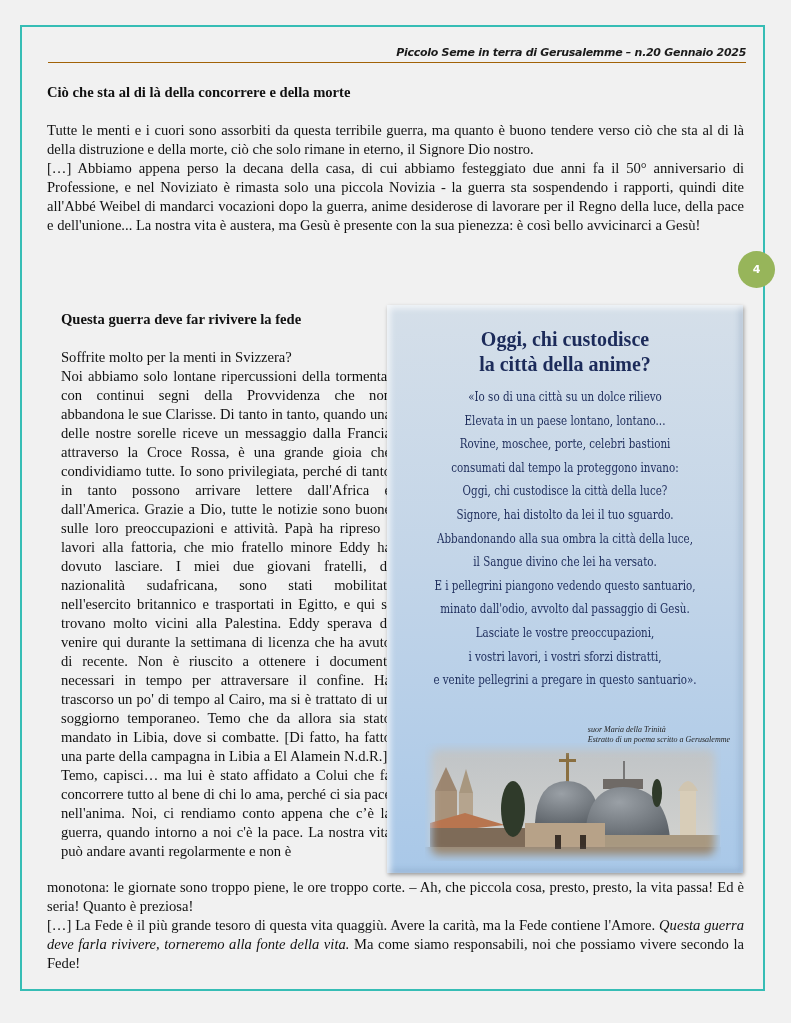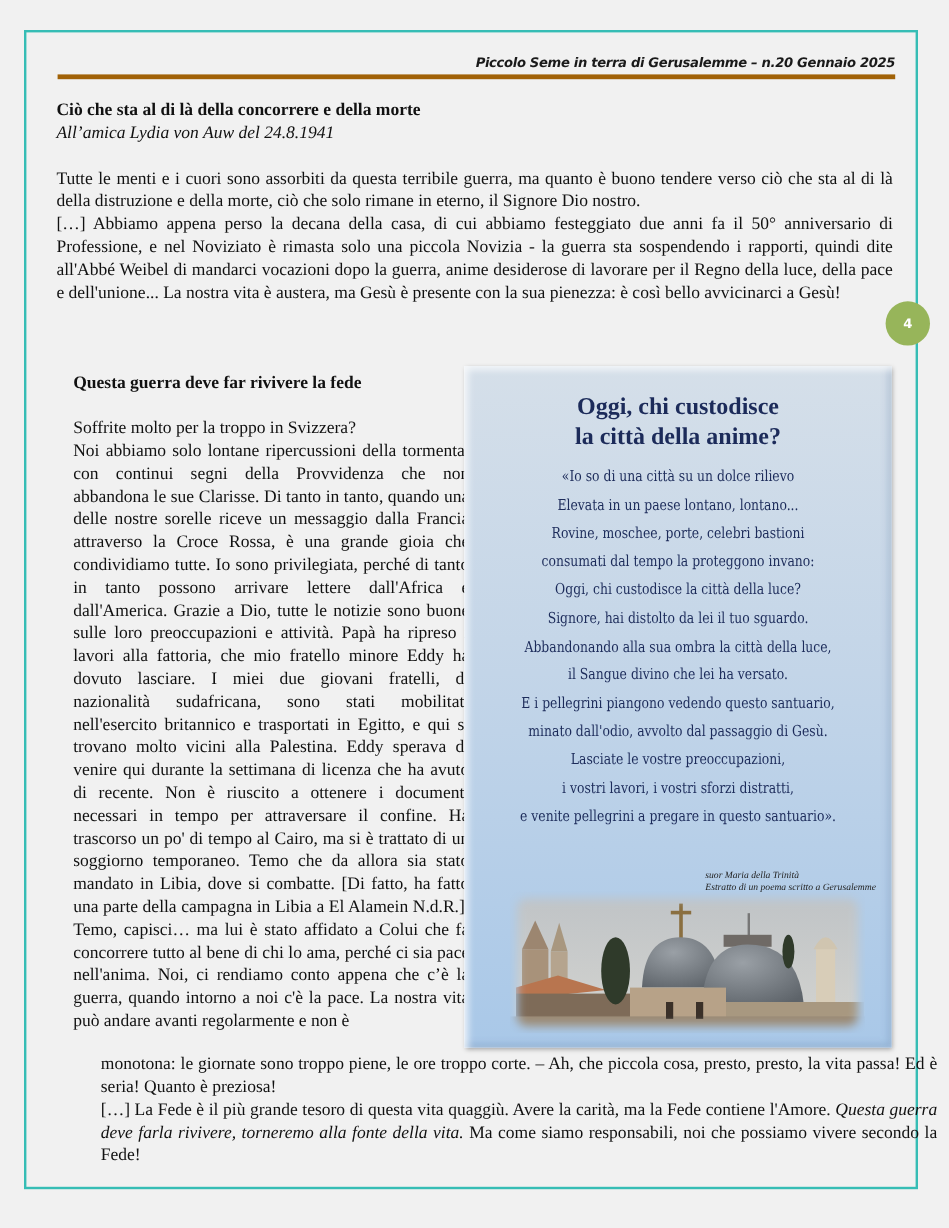--- a/index.html
+++ b/index.html
@@ -23,35 +23,35 @@
     left: 48px; top: 46px;
     width: 698px;
     text-align: right;
     font-family: "DejaVu Sans", sans-serif;
     font-style: italic;
     font-weight: bold;
     font-size: 11px;
     letter-spacing: -0.3px;
     color: #1a1a1a;
     padding-bottom: 3px;
-    border-bottom: 4px solid #a16207;
+    border-bottom: 1px solid #a16207;
   }
   .text {
     position: absolute;
     font-size: 14.6px;
     line-height: 19px;
     text-align: justify;
   }
   .title { font-weight: bold; }
   .subtitle { font-style: italic; }
   p { margin: 0; }
   .gap { height: 19px; }
   .sec1 { left: 47px; top: 83px; width: 697px; }
   .sec2 { left: 61px; top: 310px; width: 330px; }
-  .sec2-tail { left: 47px; top: 878px; width: 697px; margin-left: 37px; }
+  .sec2-tail { left: 47px; top: 878px; width: 697px; }
   .badge {
     position: absolute;
     left: 738px; top: 251px;
     width: 37px; height: 37px;
     border-radius: 50%;
     background: #97b55a;
     color: #fff;
     font-family: "DejaVu Sans", sans-serif;
     font-weight: bold;
     font-size: 11px;
@@ -101,30 +101,29 @@
 <body>
 
 <div class="frame"></div>
 
 <div class="header">Piccolo Seme in terra di Gerusalemme – n.20 Gennaio 2025</div>
 
 <div class="badge">4</div>
 
 <div class="text sec1">
   <p class="title">Ciò che sta al di là della concorrere e della morte</p>
-  <p class="subtitle">All’amica Lydia von Auw del 24.8.1941</p>
   <div class="gap"></div>
   <p>Tutte le menti e i cuori sono assorbiti da questa terribile guerra, ma quanto è buono tendere verso ciò che sta al di là della distruzione e della morte, ciò che solo rimane in eterno, il Signore Dio nostro.</p>
   <p>[…] Abbiamo appena perso la decana della casa, di cui abbiamo festeggiato due anni fa il 50° anniversario di Professione, e nel Noviziato è rimasta solo una piccola Novizia - la guerra sta sospendendo i rapporti, quindi dite all'Abbé Weibel di mandarci vocazioni dopo la guerra, anime desiderose di lavorare per il Regno della luce, della pace e dell'unione... La nostra vita è austera, ma Gesù è presente con la sua pienezza: è così bello avvicinarci a Gesù!</p>
 </div>
 
 <div class="text sec2">
   <p class="title">Questa guerra deve far rivivere la fede</p>
   <div class="gap"></div>
-  <p>Soffrite molto per la troppo in Svizzera?</p>
+  <p>Soffrite molto per la menti in Svizzera?</p>
   <p>Noi abbiamo solo lontane ripercussioni della tormenta, con continui segni della Provvidenza che non abbandona le sue Clarisse. Di tanto in tanto, quando una delle nostre sorelle riceve un messaggio dalla Francia attraverso la Croce Rossa, è una grande gioia che condividiamo tutte. Io sono privilegiata, perché di tanto in tanto possono arrivare lettere dall'Africa e dall'America. Grazie a Dio, tutte le notizie sono buone sulle loro preoccupazioni e attività. Papà ha ripreso i lavori alla fattoria, che mio fratello minore Eddy ha dovuto lasciare. I miei due giovani fratelli, di nazionalità sudafricana, sono stati mobilitati nell'esercito britannico e trasportati in Egitto, e qui si trovano molto vicini alla Palestina. Eddy sperava di venire qui durante la settimana di licenza che ha avuto di recente. Non è riuscito a ottenere i documenti necessari in tempo per attraversare il confine. Ha trascorso un po' di tempo al Cairo, ma si è trattato di un soggiorno temporaneo. Temo che da allora sia stato mandato in Libia, dove si combatte. [Di fatto, ha fatto una parte della campagna in Libia a El Alamein N.d.R.]. Temo, capisci… ma lui è stato affidato a Colui che fa concorrere tutto al bene di chi lo ama, perché ci sia pace nell'anima. Noi, ci rendiamo conto appena che c’è la guerra, quando intorno a noi c'è la pace. La nostra vita può andare avanti regolarmente e non è</p>
 </div>
 
 <div class="text sec2-tail">
   <p>monotona: le giornate sono troppo piene, le ore troppo corte. – Ah, che piccola cosa, presto, presto, la vita passa! Ed è seria! Quanto è preziosa!</p>
   <p><span>[…] La Fede è il più grande tesoro di questa vita quaggiù. Avere la carità, ma la Fede contiene l'Amore. </span><i>Questa guerra deve farla rivivere, torneremo alla fonte della vita.</i><span> Ma come siamo responsabili, noi che possiamo vivere secondo la Fede!</span></p>
 </div>
 
 <div class="poembox">
   <div class="poem-title">

